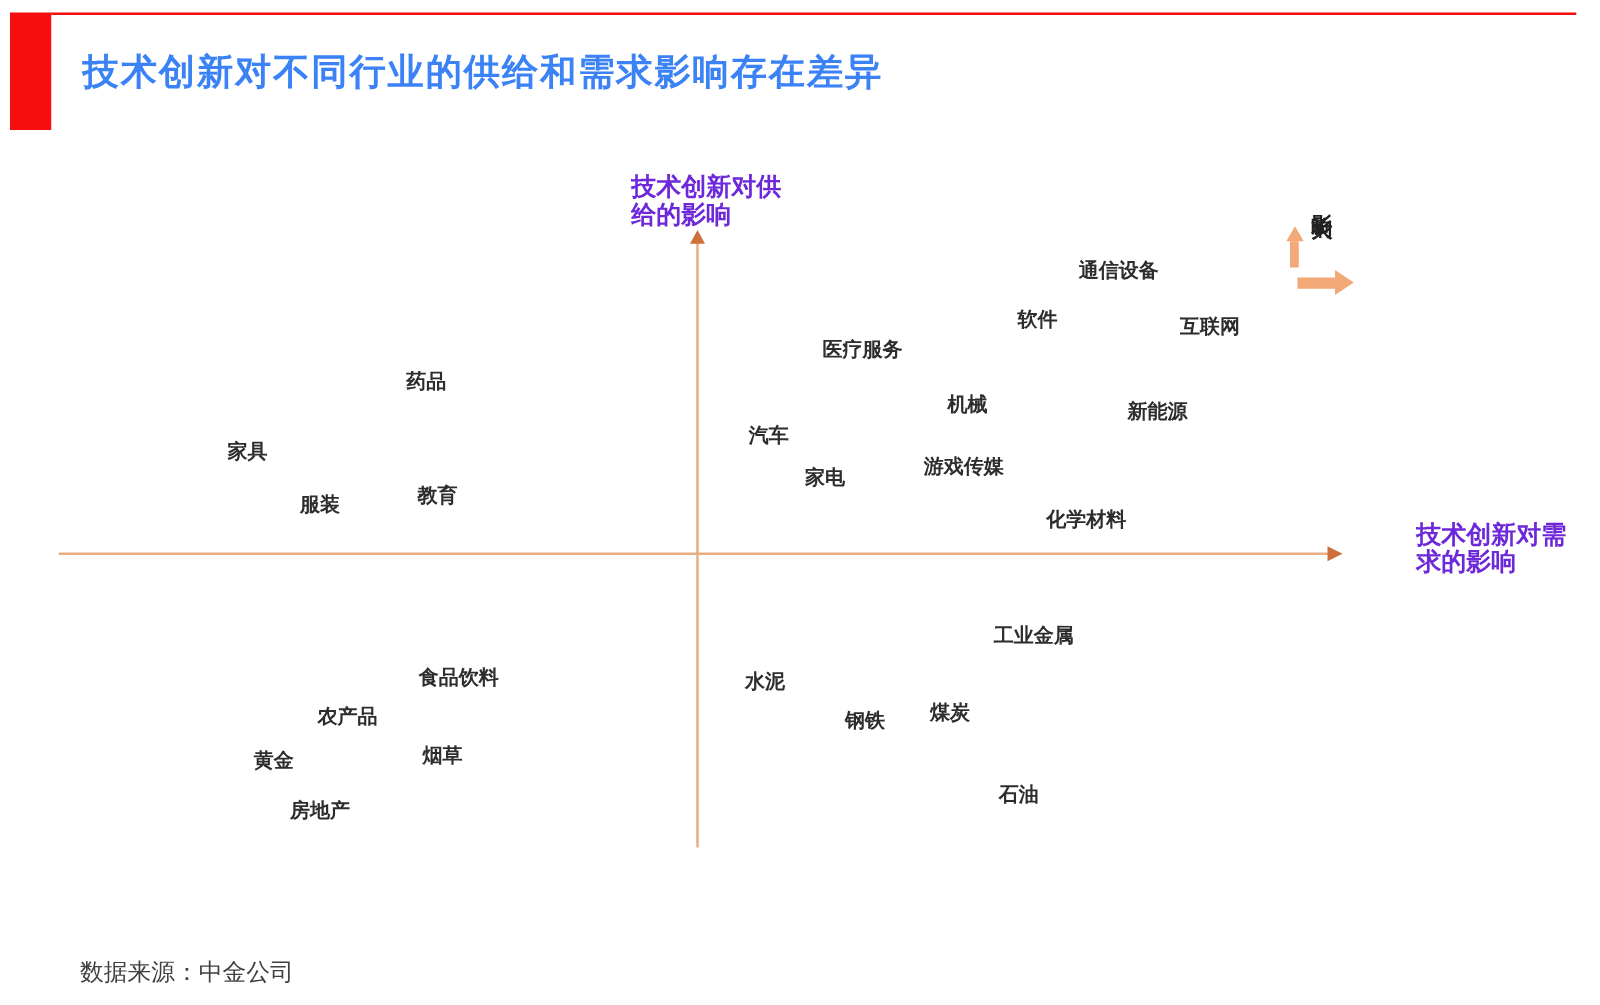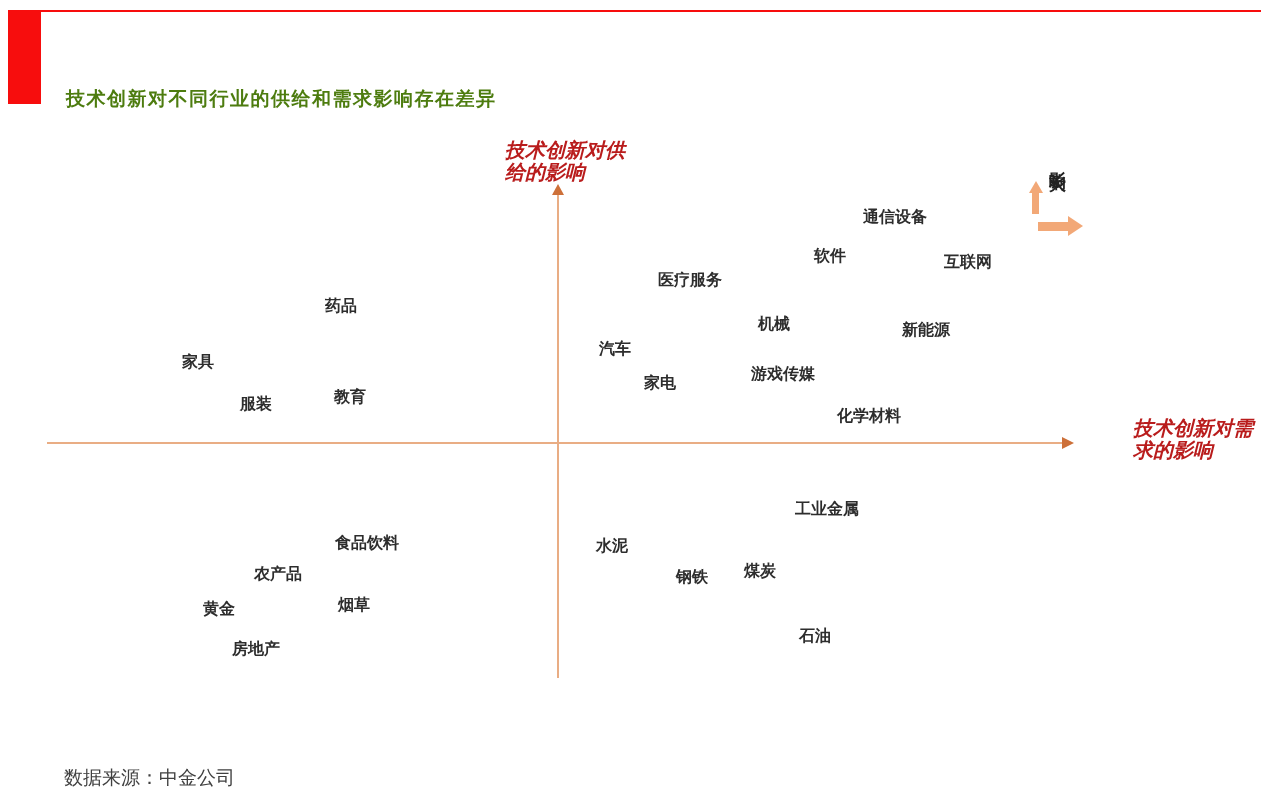--- a/index.html
+++ b/index.html
@@ -20,26 +20,25 @@
   }
   .accent-line {
     position: absolute;
     left: 41px; top: 10px;
     width: 1220px; height: 2px;
     background: #f70d0d;
   }
   .page-title {
     position: absolute;
     left: 66px; top: 38px;
-    font-size: 19px;
+    font-size: 29px;
     font-weight: 600;
     letter-spacing: 1.5px;
-    color: #4d7c0f;
+    color: #3b82f6;
     white-space: nowrap;
-    margin-top: 48px;
   }
   
   .axis-v {
     position: absolute;
     left: 557px; top: 194px;
     width: 2px; height: 484px;
     background: #e9ad84;
   }
   .axis-h {
     position: absolute;
@@ -60,24 +59,23 @@
     left: 1062px; top: 437px;
     width: 0; height: 0;
     border-top: 6px solid transparent;
     border-bottom: 6px solid transparent;
     border-left: 12px solid #cd7039;
   }
   .axis-label {
     position: absolute;
     font-size: 20px;
     font-weight: 600;
-    color: #b91c1c;
+    color: #6d28d9;
     line-height: 22px;
     white-space: pre-line;
-    font-style: italic;
   }
   .axis-label.y { left: 505px; top: 139px; width: 150px; }
   .axis-label.x { left: 1085px; top: 417px; width: 160px; margin-left: 48px; }
   
   .legend-up-arrow {
     position: absolute;
     left: 1028px; top: 181px;
     width: 15px;
   }
   .legend-up-arrow .head {
@@ -165,21 +163,21 @@
 
     <div>
         <span class="point-label" style="left: 895px; top: 217px;">通信设备</span>
         <span class="point-label" style="left: 830px; top: 256px;">软件</span>
         <span class="point-label" style="left: 968px; top: 262px;">互联网</span>
         <span class="point-label" style="left: 690px; top: 280px;">医疗服务</span>
         <span class="point-label" style="left: 774px; top: 324px;">机械</span>
         <span class="point-label" style="left: 926px; top: 330px;">新能源</span>
         <span class="point-label" style="left: 615px; top: 349px;">汽车</span>
         <span class="point-label" style="left: 869px; top: 368px; margin-top: 48px;">化学材料</span>
-        <span class="point-label" style="left: 771px; top: 374px; margin-left: 12px;">游戏传媒</span>
+        <span class="point-label" style="left: 771px; top: 374px;">游戏传媒</span>
         <span class="point-label" style="left: 660px; top: 383px;">家电</span>
         <span class="point-label" style="left: 341px; top: 306px;">药品</span>
         <span class="point-label" style="left: 198px; top: 362px;">家具</span>
         <span class="point-label" style="left: 350px; top: 397px;">教育</span>
         <span class="point-label" style="left: 256px; top: 404px;">服装</span>
         <span class="point-label" style="left: 367px; top: 543px;">食品饮料</span>
         <span class="point-label" style="left: 278px; top: 574px;">农产品</span>
         <span class="point-label" style="left: 183px; top: 609px; margin-left: 36px;">黄金</span>
         <span class="point-label" style="left: 354px; top: 605px;">烟草</span>
         <span class="point-label" style="left: 256px; top: 649px;">房地产</span>

